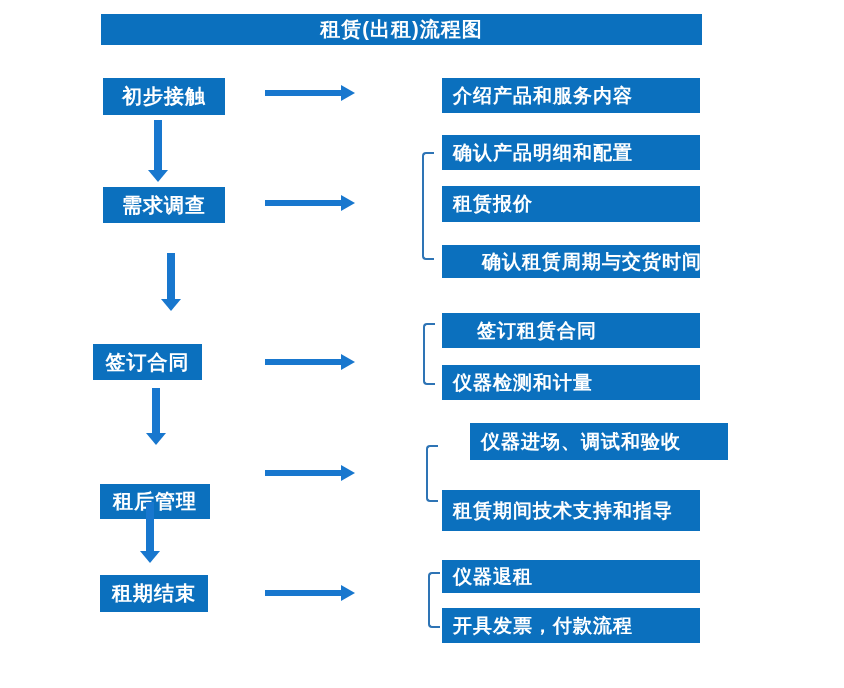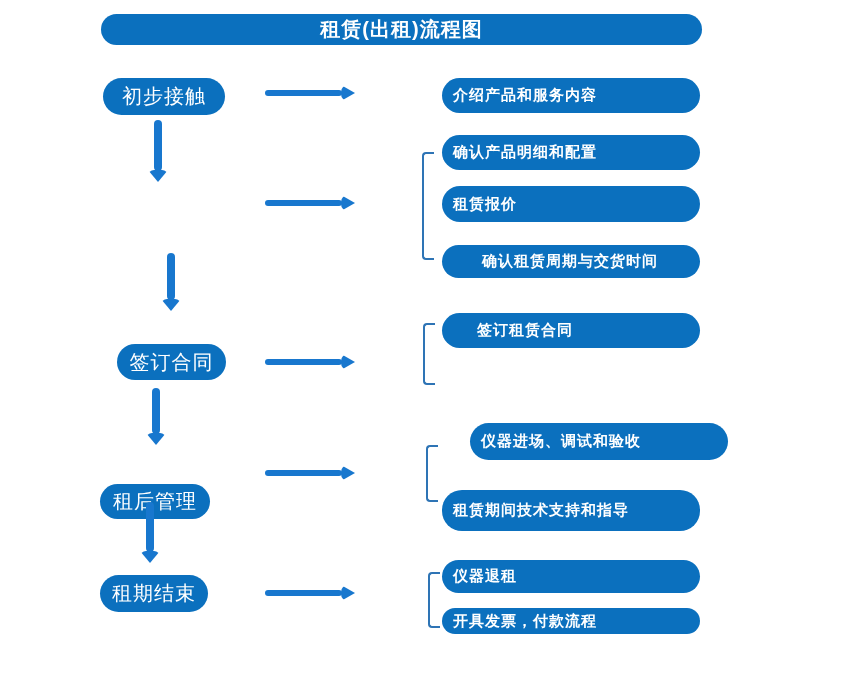--- a/index.html
+++ b/index.html
@@ -2,41 +2,41 @@
 <html style="--box-blue: #0b70be; --arrow-blue: #1877ce; --bracket-blue: #2e74b5; --text-white: #ffffff; --background: #ffffff;"><head>
 <meta charset="utf-8">
 <style>
   :root{
     --box-blue:#0b70be;
     --arrow-blue:#1877ce;
     --bracket-blue:#2e74b5;
     --text-white:#ffffff;
     --bg:#ffffff;
   }
-  *{margin:0;padding:0;box-sizing:border-box;border-radius:20px;}
+  *{margin:0;padding:0;box-sizing:border-box;}
   html,body{background:var(--bg);}
   body{
     width:844px;height:688px;position:relative;overflow:hidden;
     font-family:"Liberation Sans","DejaVu Sans",sans-serif;
   }
   .canvas{position:absolute;left:0;top:0;width:844px;height:688px;background:var(--bg);}
   .title-bar{
     position:absolute;background:var(--box-blue);color:var(--text-white);
     display:flex;align-items:center;justify-content:center;
     font-size:20px;font-weight:bold;letter-spacing:1px;
   }
   .stage{
     position:absolute;background:var(--box-blue);color:var(--text-white);
     display:flex;align-items:center;justify-content:center;
-    font-size:20px;font-weight:normal;letter-spacing:1px;
+    font-size:20px;font-weight:bold;letter-spacing:1px;
   }
   .detail{
     position:absolute;left:442px;width:258px;background:var(--box-blue);color:var(--text-white);
     display:flex;align-items:center;justify-content:flex-start;
-    padding-left:11px;font-size:15px;font-weight:bold;letter-spacing:1px;
+    padding-left:11px;font-size:19px;font-weight:bold;letter-spacing:1px;
     white-space:nowrap;
   }
   .h-arrow{position:absolute;width:90px;height:16px;}
   .h-arrow .shaft{position:absolute;left:0;top:5px;width:77px;height:6px;background:var(--arrow-blue);}
   .h-arrow .head{
     position:absolute;right:0;top:0;width:0;height:0;
     border-left:14px solid var(--arrow-blue);
     border-top:8px solid transparent;border-bottom:8px solid transparent;
   }
   .v-arrow{position:absolute;width:20px;}
@@ -53,37 +53,39 @@
   }
 </style>
 </head>
 <body>
 
 <div class="canvas">
 
   <div class="title-bar" style="left:101px;top:14px;width:601px;height:31px;">租赁(出租)流程图</div>
 
   <div class="stage" style="left:103px;top:78px;width:122px;height:37px;">初步接触</div>
-  <div class="stage" style="left:117px;top:344px;width:109px;height:36px;">签订合同</div>
+  <div class="stage" style="left:103px;top:187px;width:122px;height:36px;">需求调查</div>
+  <div class="stage" style="left:93px;top:344px;width:109px;height:36px;">签订合同</div>
   <div class="stage" style="left:100px;top:484px;width:110px;height:35px;">租后管理</div>
   <div class="stage" style="left:100px;top:575px;width:108px;height:37px;">租期结束</div>
 
   <div class="detail" style="top:78px;height:35px;">介绍产品和服务内容</div>
 
   <div class="detail" style="top:135px;height:35px;">确认产品明细和配置</div>
   <div class="detail" style="top:186px;height:36px;">租赁报价</div>
   <div class="detail" style="top:245px;height:33px;padding-left:40px;">确认租赁周期与交货时间</div>
 
   <div class="detail" style="top:313px;height:35px;padding-left:35px;">签订租赁合同</div>
+  <div class="detail" style="top:365px;height:35px;">仪器检测和计量</div>
 
   <div class="detail" style="top:423px;height:37px;margin-left:28px;">仪器进场、调试和验收</div>
   <div class="detail" style="top:490px;height:41px;">租赁期间技术支持和指导</div>
 
   <div class="detail" style="top:560px;height:33px;">仪器退租</div>
-  <div class="detail" style="top:608px;height:26px;">开具发票，付款流程</div>
+  <div class="detail" style="top:608px;height:35px;">开具发票，付款流程</div>
 
   <div class="h-arrow" style="left:265px;top:85px;">
       <span class="shaft"></span>
       <span class="head"></span>
     </div>
   <div class="h-arrow" style="left:265px;top:195px;">
       <span class="shaft"></span>
       <span class="head"></span>
     </div>
   <div class="h-arrow" style="left:265px;top:354px;">

